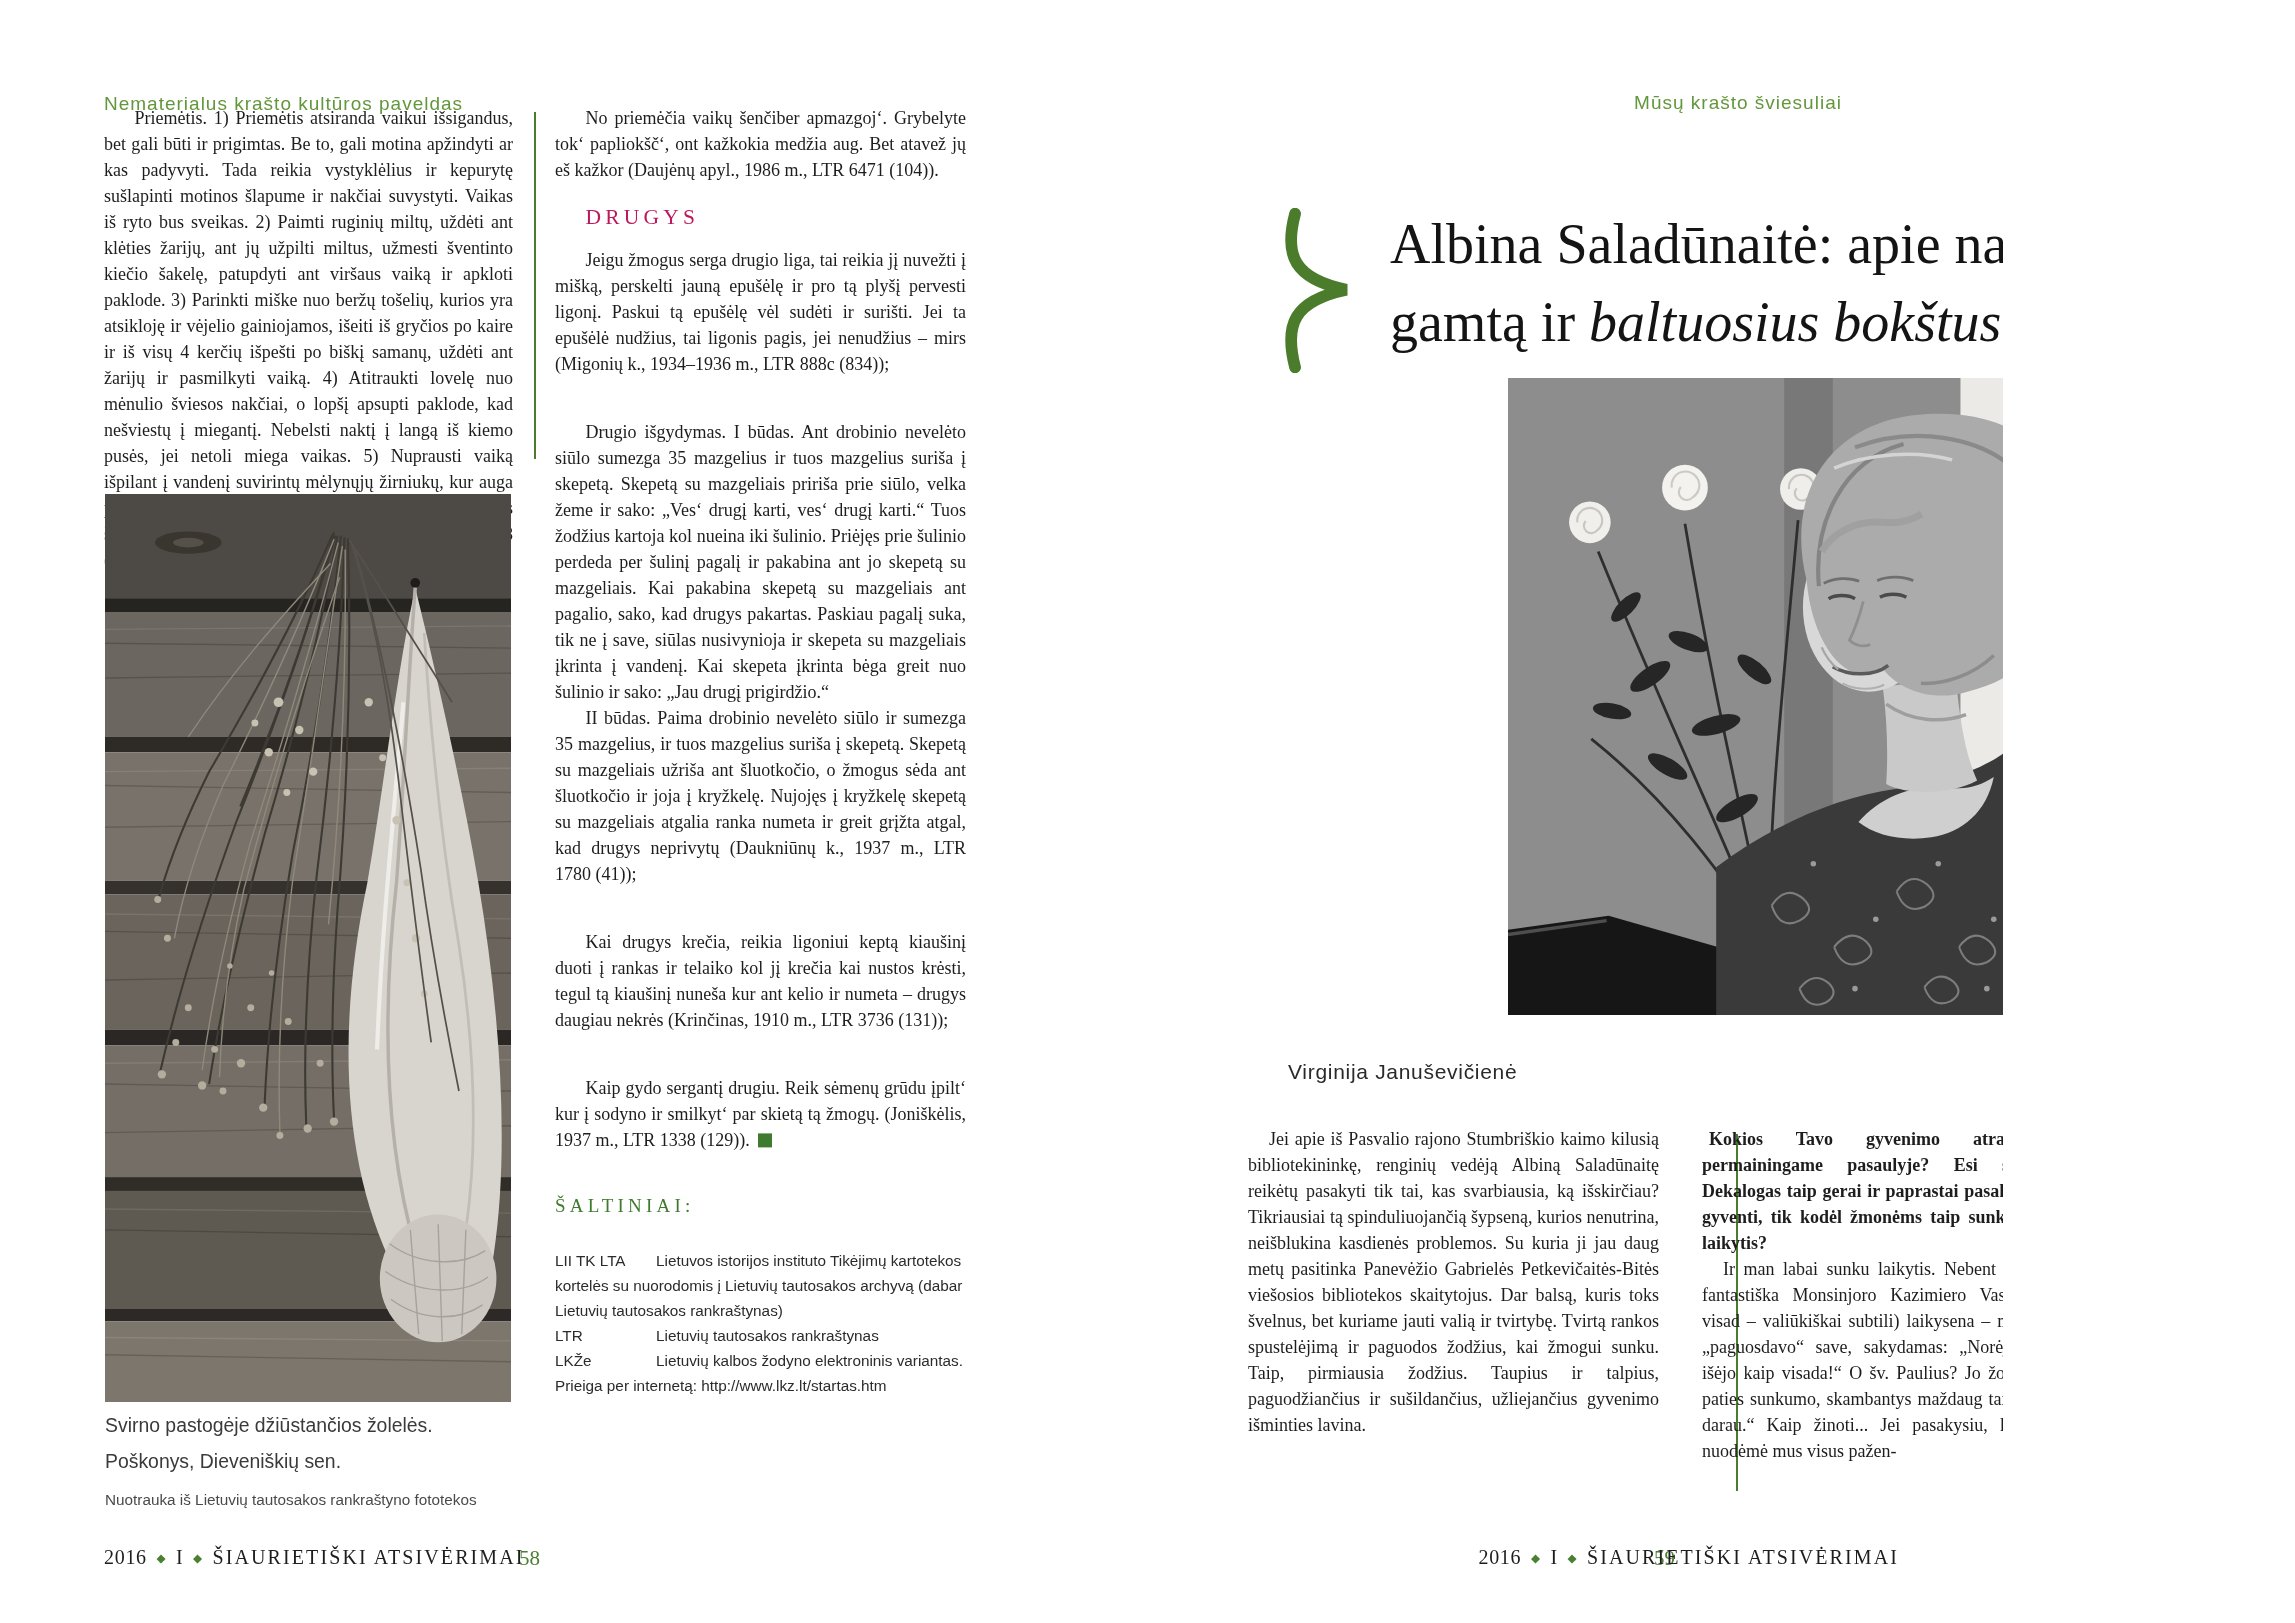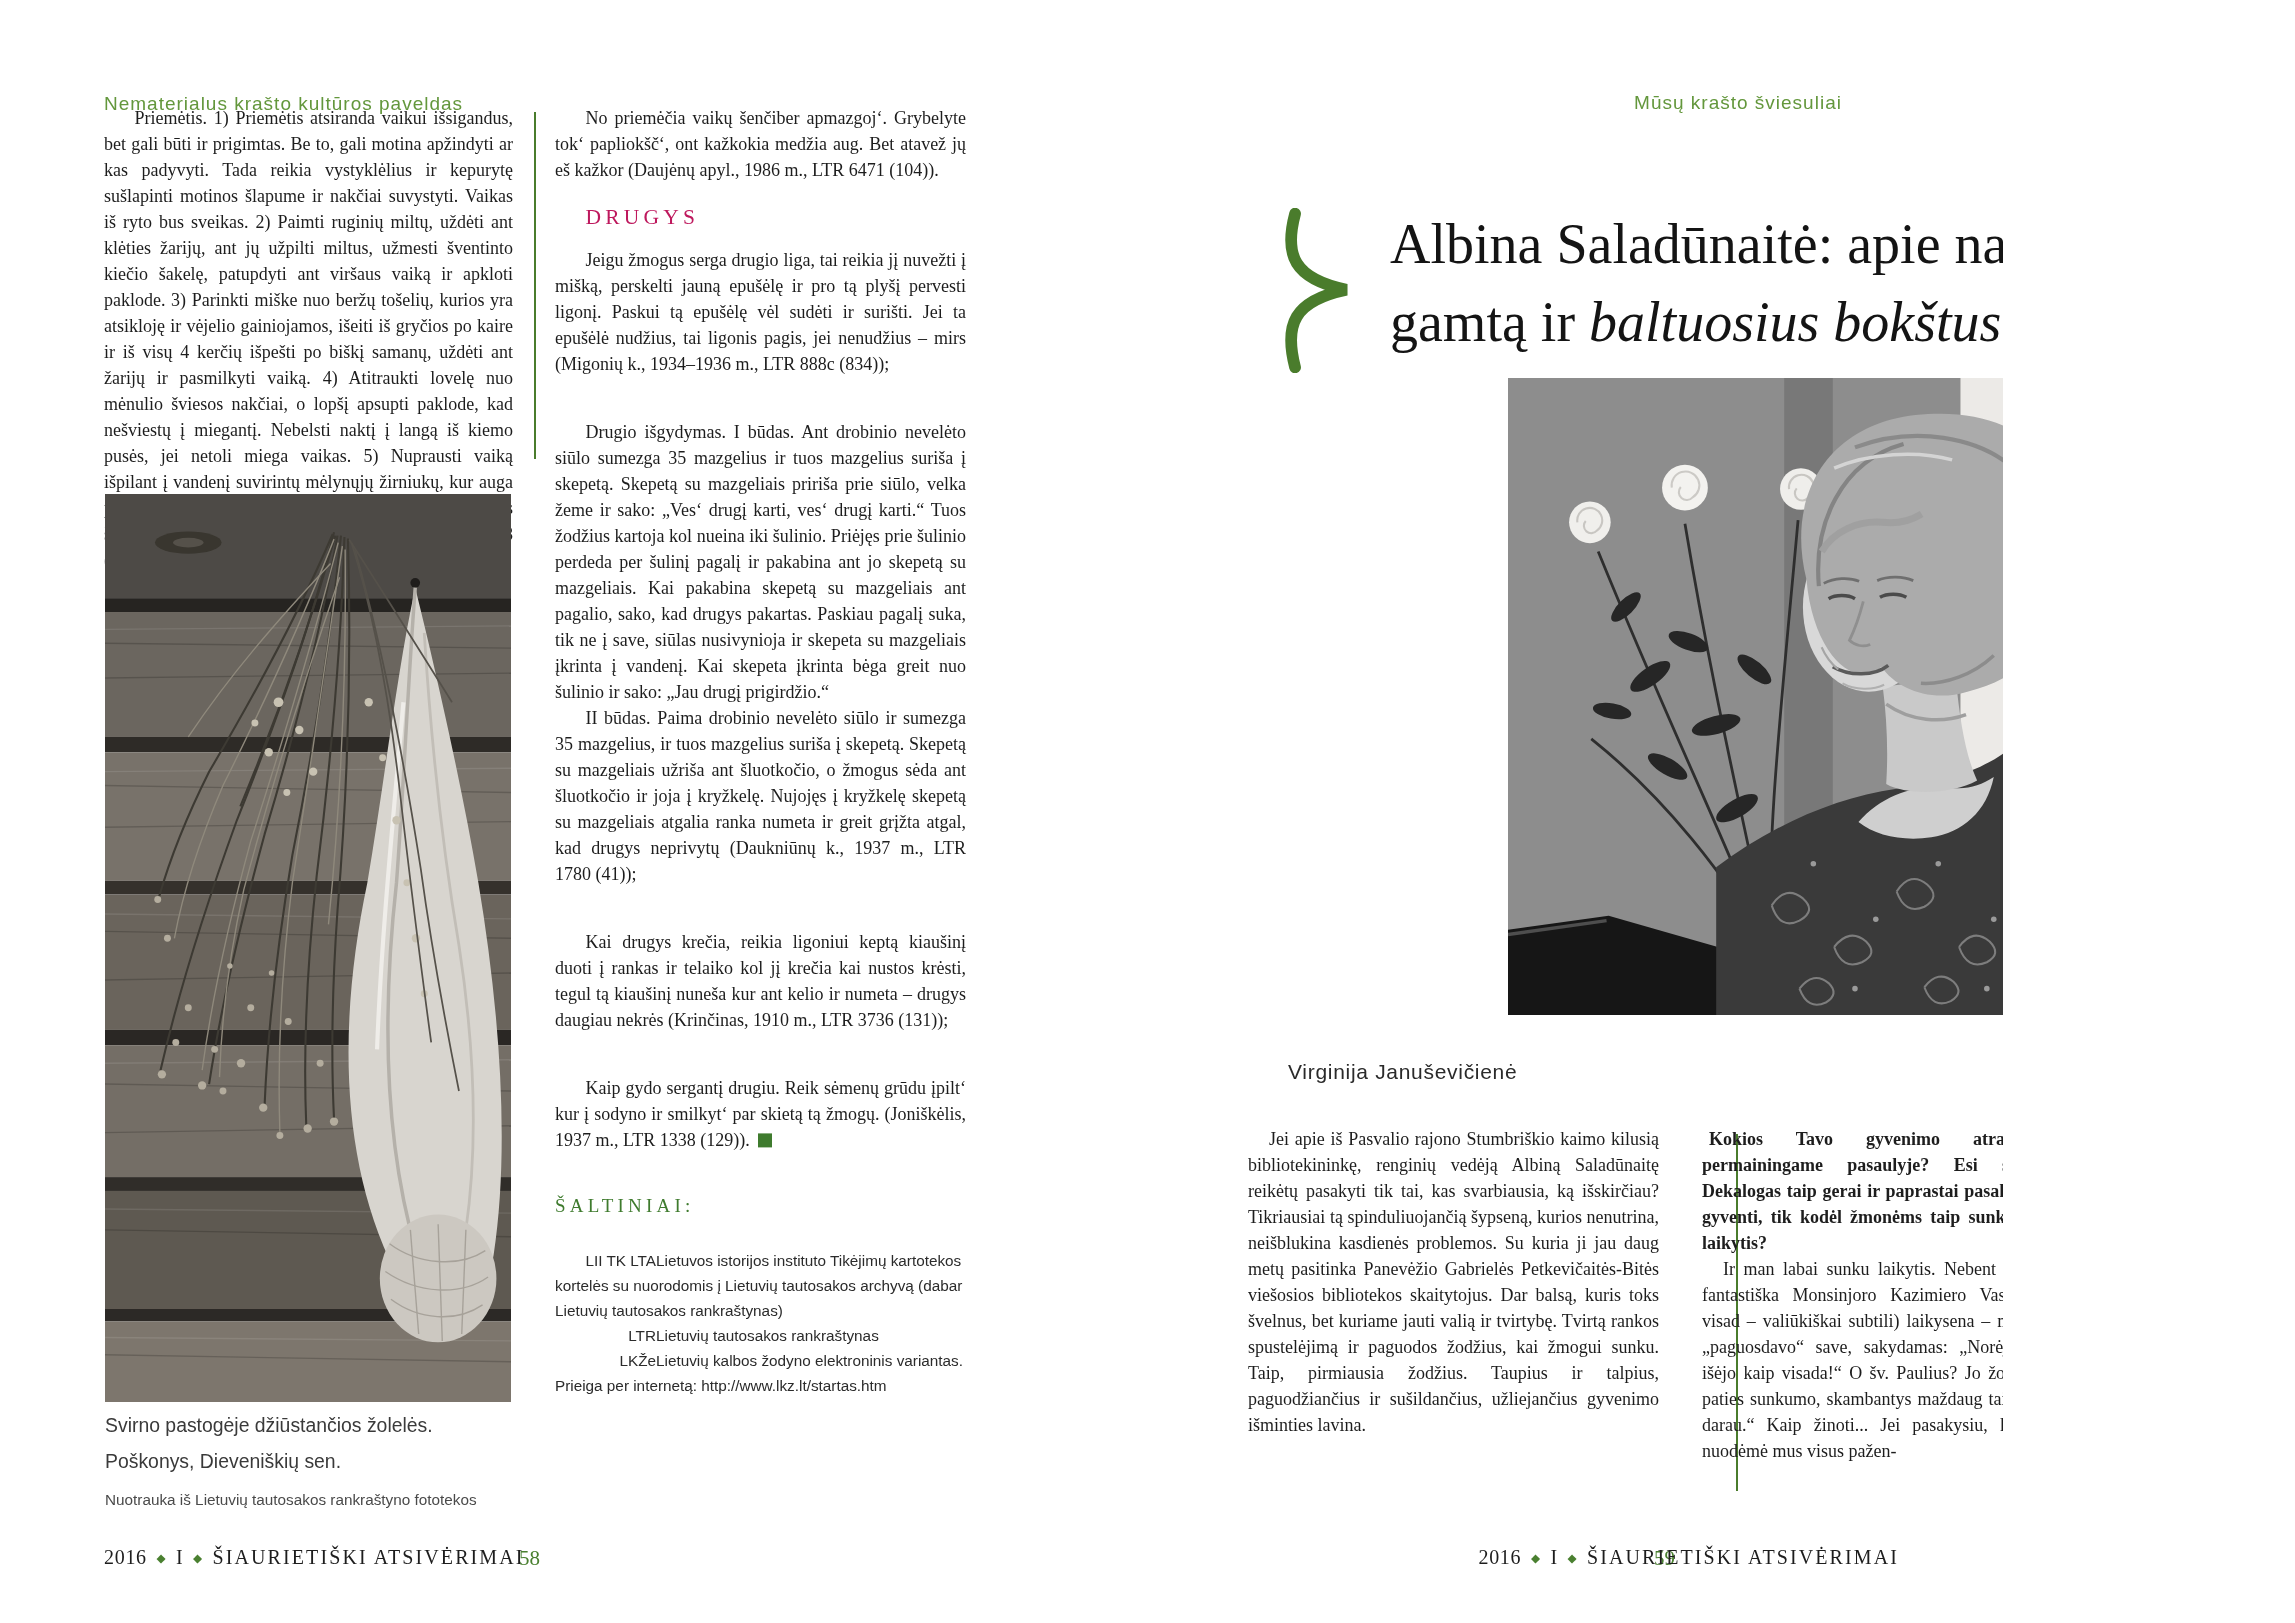--- a/index.html
+++ b/index.html
@@ -20,21 +20,21 @@
   h3.section{color:#be185d;font-weight:normal;font-size:21.5px;letter-spacing:4.2px;
              margin:21px 0 16.7px 30.5px;font-family:"Liberation Serif",serif;}
   h4.sources-h{color:#3f7b2e;font-weight:normal;font-size:19px;letter-spacing:4.2px;
              margin:40px 0 0 0;font-family:"Liberation Serif",serif;}
 
   .end-square{display:inline-block;width:14px;height:14px;background:#3f7b2e;
               margin-left:8.3px;transform:translateY(1.4px);}
 
   .sources{margin-top:29px;font-family:"Liberation Sans",sans-serif;font-size:15.3px;
            line-height:25px;color:#2b2b2b;text-align:left;width:423px;}
-  .src-term{display:inline-block;min-width:101px;text-align:right;}
+  .src-term{display:inline-block;min-width:101px;}
 
   
   .photo{position:absolute;}
   .caption{position:absolute;font-family:"Liberation Sans",sans-serif;color:#3a3a3a;
            font-size:19.4px;line-height:36px;}
   .caption .credit{font-size:15.3px;line-height:21px;margin-top:9.7px;color:#4a4a4a;}
 
   
   #r-title{position:absolute;left:1390px;top:205px;width:819px;font-size:56px;
            line-height:78px;color:#141414;}

